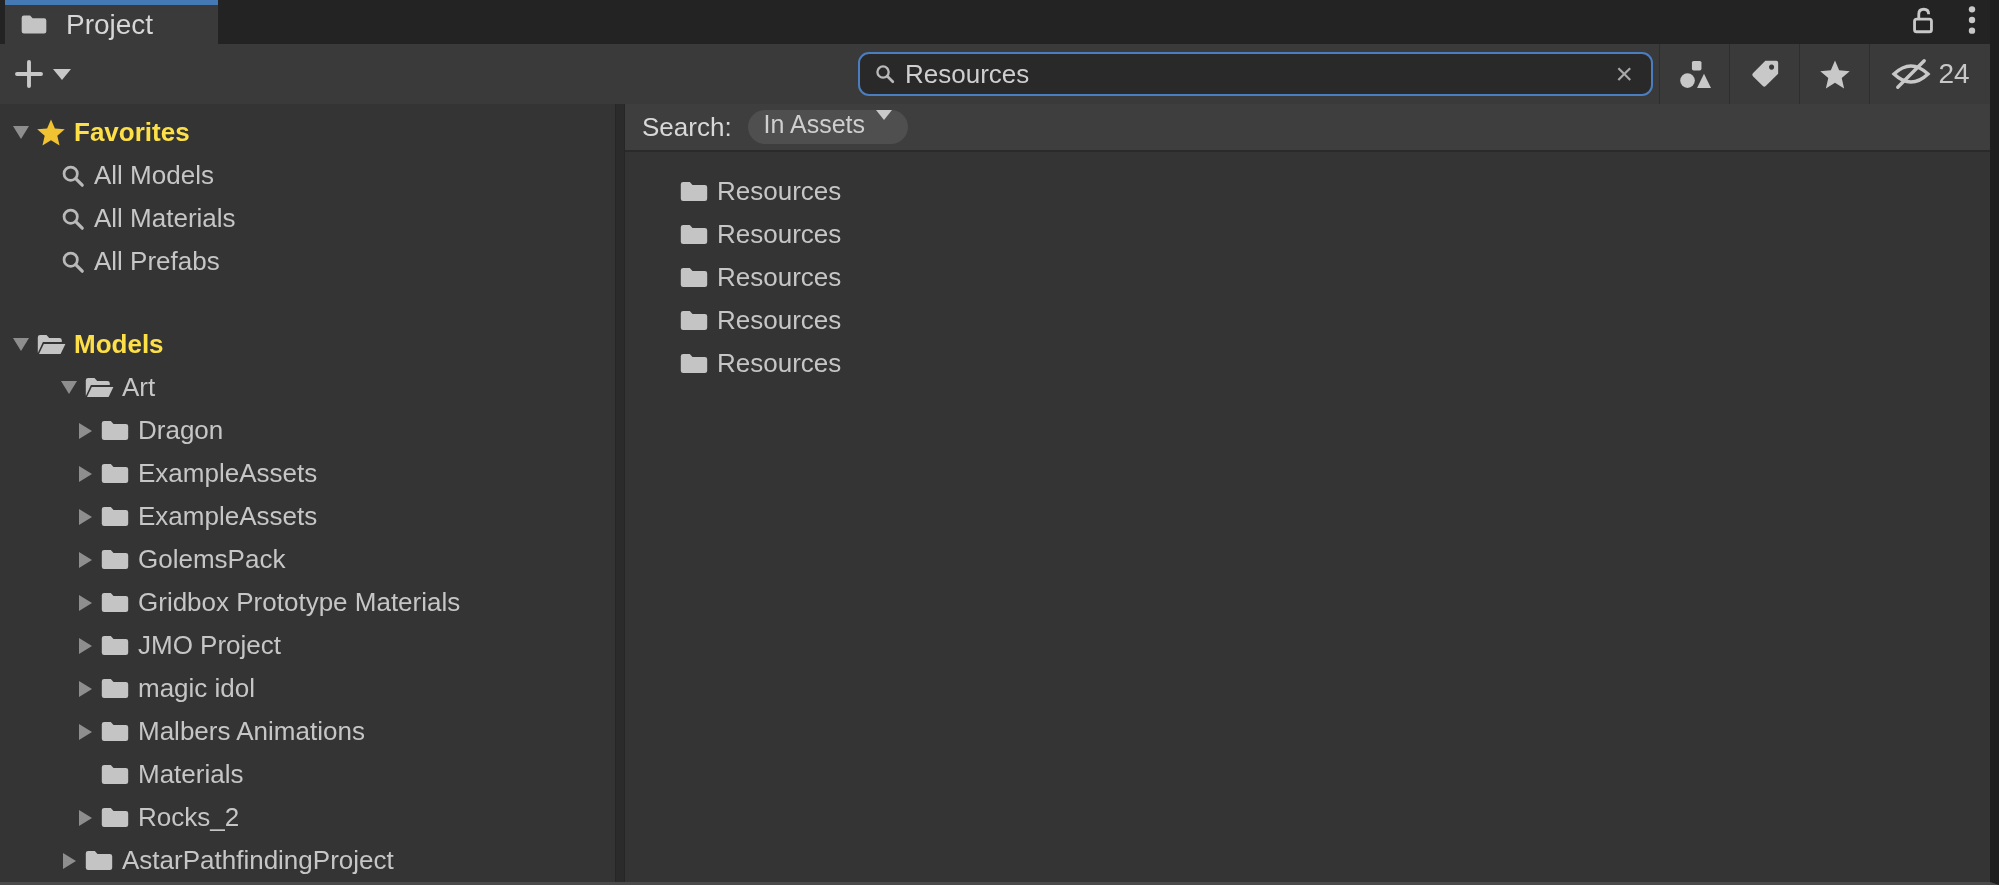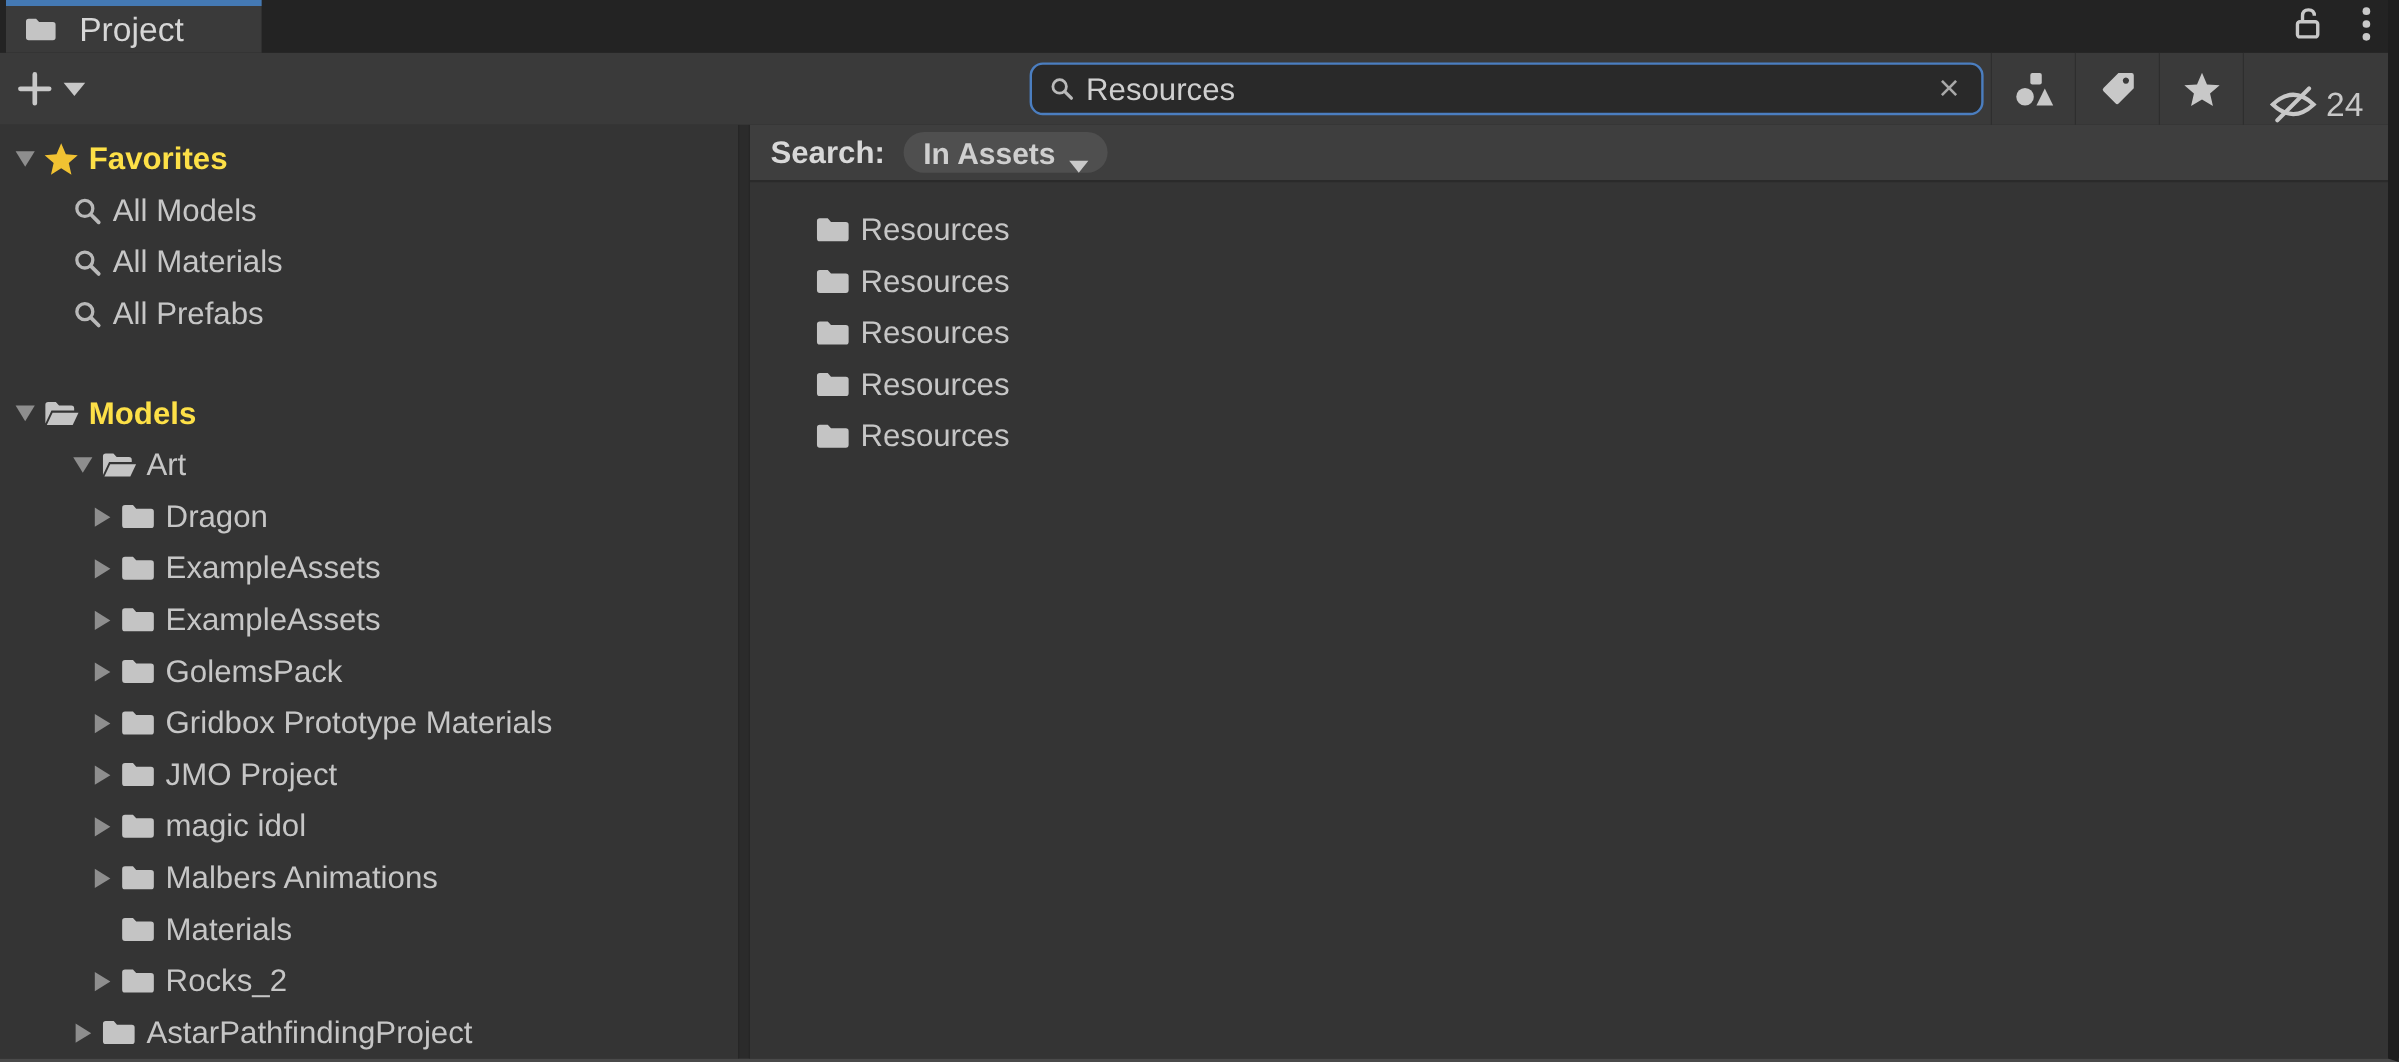--- a/index.html
+++ b/index.html
@@ -22,33 +22,33 @@
   .caret { width:0; height:0; border-left:9px solid transparent; border-right:9px solid transparent;
            border-top:11px solid #C8C8C8; }
   .search-field { position:absolute; left:858px; top:8px; width:795px; height:44px; background:#292929;
                   border:2px solid var(--focus-border,#4B7EC0); border-radius:11px;
                   display:flex; align-items:center; padding:0 14px; gap:9px; }
   .search-field input { flex:1; background:transparent; border:none; outline:none; color:#CFCFCF; font-size:26px;
                         font-family:"Liberation Sans","DejaVu Sans",sans-serif; }
   .clear-x { font-size:30px; color:#A8A8A8; line-height:1; padding:0 4px; }
   .tool-cluster { position:absolute; right:0; top:0; height:60px; display:flex; }
   .tool-btn { display:flex; align-items:center; justify-content:center; border-left:1px solid #2E2E2E; gap:6px; }
-  .tool-btn.w70 { width:70px; } .tool-btn.w121 { width:121px;align-items:flex-end; }
+  .tool-btn.w70 { width:70px; } .tool-btn.w121 { width:121px; }
   .hidden-count { font-size:28px; color:#C8C8C8; }
 
   
   .body { display:flex; height:778px; }
   .left-pane { width:615px; background:#343434; padding-top:7px; overflow:hidden; }
   .splitter { width:10px; background:#2B2B2B; border-left:1px solid #262626; border-right:1px solid #262626; }
   .right-pane { flex:1; background:#343434; display:flex; flex-direction:column; }
   .results-header { height:48px; background:#3E3E3E; border-bottom:2px solid #2A2A2A;
                     display:flex; align-items:center; padding-left:17px; gap:16px; }
-  .search-hdr-label { font-size:26px; font-weight:700; color:#D8D8D8; }
-  .scope-pill { height:34px; background:#4F4F4F; border-radius:17px; display:flex; align-items:flex-end;
-                padding:0 16px; gap:11px;font-weight:bold; }
+  .search-hdr-label { font-size:26px; font-weight:400; color:#D8D8D8; }
+  .scope-pill { height:34px; background:#4F4F4F; border-radius:17px; display:flex; align-items:flex-start;
+                padding:0 16px; gap:11px; }
   .scope-pill .lbl { font-size:25px; color:#CFCFCF; }
   .scope-pill .caret { border-left-width:8px; border-right-width:8px; border-top-width:10px; border-top-color:#C9C9C9; }
   .results-list { padding-top:18px; }
 
   
   .row { height:43px; display:flex; align-items:center; color:#C6C6C6; font-size:26px; }
   .row .lbl { white-space:nowrap; }
   .row.hdr .lbl { font-weight:700; color:#fde047; }
   .lvl0 { padding-left:8px; } .lvl1 { padding-left:56px; } .lvl2 { padding-left:72px; }
   .fav-query { padding-left:58px; }

